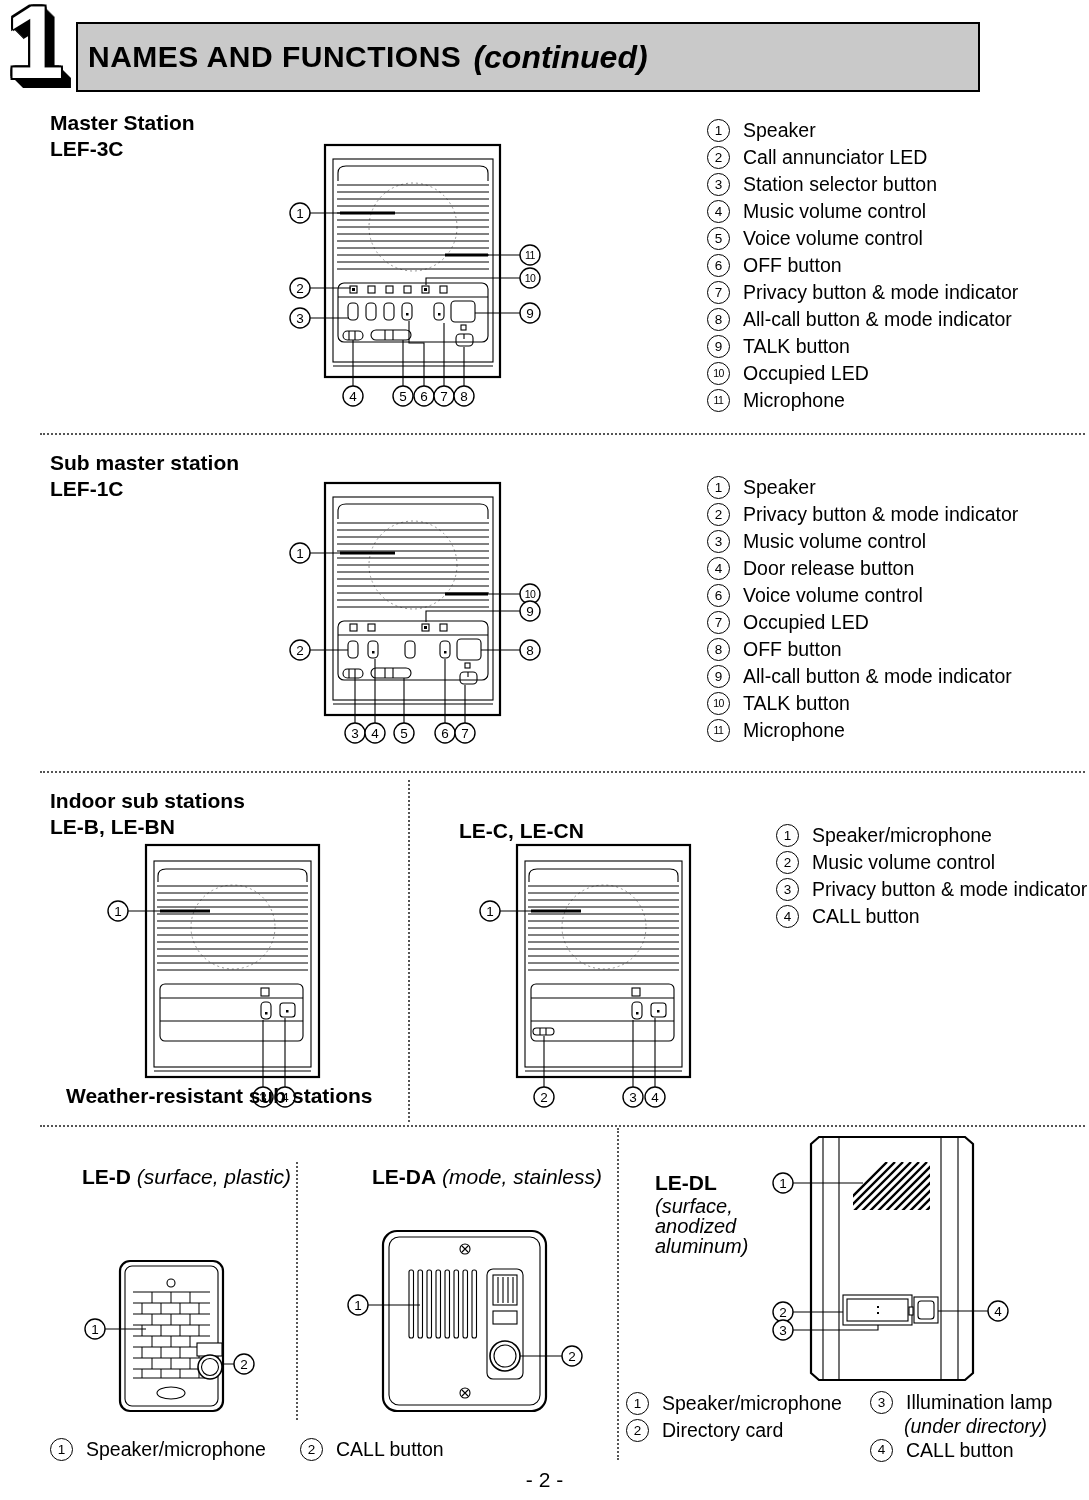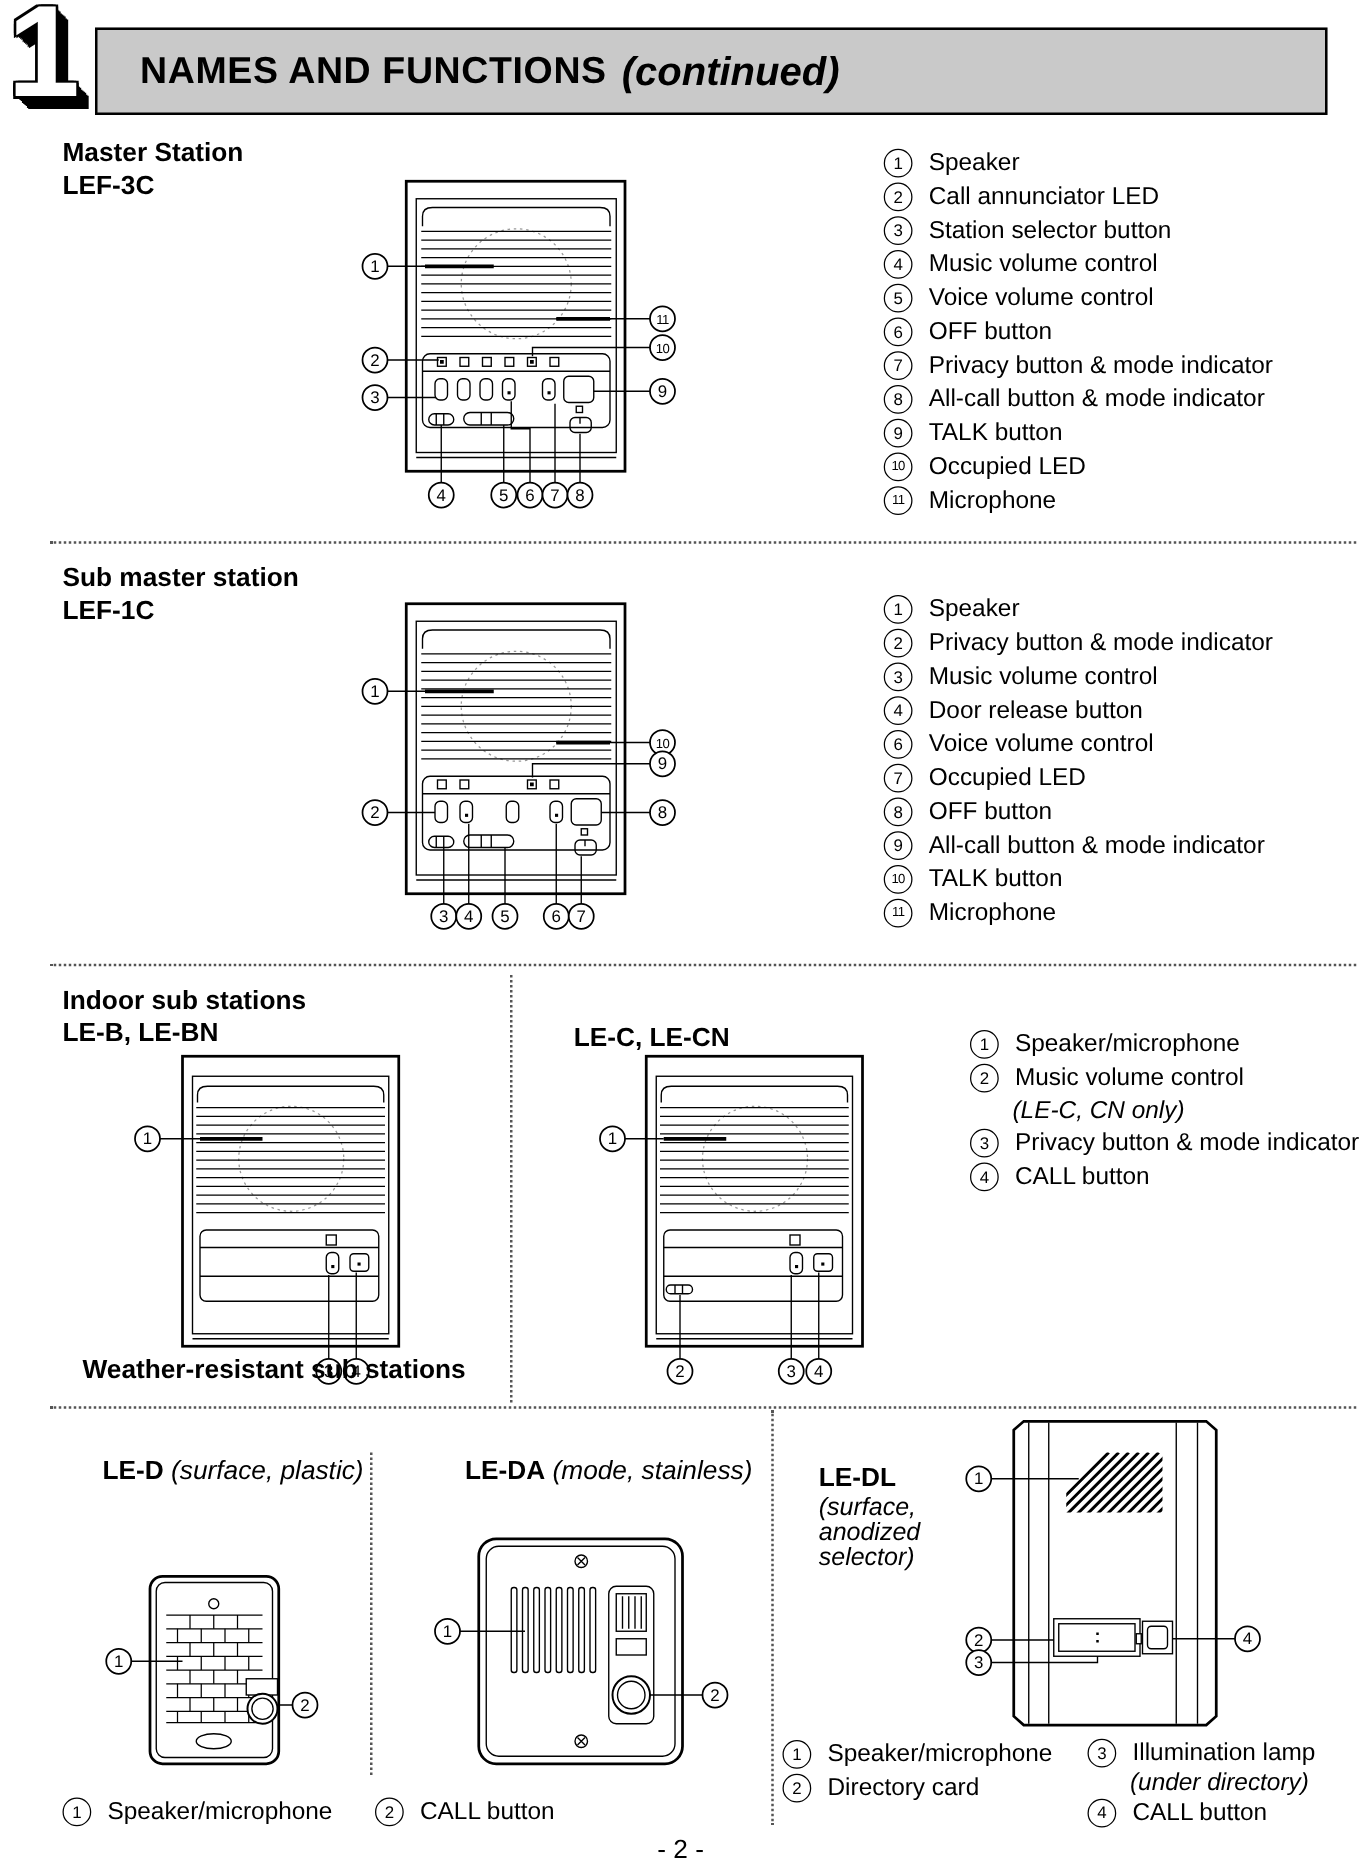--- a/index.html
+++ b/index.html
@@ -1,22 +1,22 @@
 <!DOCTYPE html>
 <html><head>
 <meta charset="utf-8">
 <style>
   html,body{margin:0;padding:0;background:#fff;}
   .page{position:relative;width:1089px;height:1500px;background:#fff;overflow:hidden;
         font-family:"Liberation Sans","DejaVu Sans",sans-serif;color:#000;}
   .abs{position:absolute;}
 
   
-  .titlebar{position:absolute;left:76px;top:22px;width:986px;height:70px;background:#c9c9c9;
-            border:2px solid #000;display:flex;align-items:center;padding-left:34px;box-sizing:border-box;}
+  .titlebar{position:absolute;left:76px;top:22px;width:904px;height:70px;background:#c9c9c9;
+            border:2px solid #000;display:flex;align-items:center;padding-left:10px;box-sizing:border-box;}
   .titlebar .t1{font-weight:bold;font-size:30px;letter-spacing:.5px;}
   .titlebar .t2{font-weight:bold;font-style:italic;font-size:32px;margin-left:12px;}
   .numeral{position:absolute;left:6px;top:-10px;font-size:104px;font-weight:bold;color:#fff;line-height:1;
            text-shadow:-2px -2px 0 #000,2px -2px 0 #000,-2px 2px 0 #000,2px 2px 0 #000,
                        -2px 0 0 #000,2px 0 0 #000,0 -2px 0 #000,0 2px 0 #000,
                        3px 3px 0 #000,4px 4px 0 #000,5px 5px 0 #000,6px 6px 0 #000,
                        7px 7px 0 #000,8px 8px 0 #000,9px 9px 0 #000,10px 10px 0 #000;}
 
   .h2{font-weight:bold;font-size:21px;line-height:26px;}
   .mrow{font-size:21px;line-height:25px;margin-left:32px;}
@@ -352,21 +352,20 @@
 
   <div class="abs parts" style="left:776px;top:822px;">
     <div class="prow">
         <span class="cn">1</span>
         <span>Speaker/microphone</span>
       </div>
     <div class="prow">
         <span class="cn">2</span>
         <span>Music volume control</span>
       </div>
-    <div class="noterow">(LE-C, CN only)</div>
     <div class="prow">
         <span class="cn">3</span>
         <span>Privacy button &amp; mode indicator</span>
       </div>
     <div class="prow">
         <span class="cn">4</span>
         <span>CALL button</span>
       </div>
   </div>
 
@@ -428,21 +427,21 @@
     <circle class="cc" cx="18" cy="80" r="10"></circle>
       <text class="ct" x="18" y="84.5">1</text>
     <circle class="cc" cx="232" cy="131" r="10"></circle>
       <text class="ct" x="232" y="135.5">2</text>
   </svg>
 
   <div class="abs" style="left:655px;top:1170px;">
     <div class="h2">LE-DL</div>
     <div class="ital">(surface,</div>
     <div class="ital">anodized</div>
-    <div class="ital">selector)</div>
+    <div class="ital">aluminum)</div>
   </div>
 
   <svg class="abs" style="left:745px;top:1130px;" width="290" height="260" viewBox="0 0 290 260">
     <defs>
         <clipPath id="dlclip">
           <rect x="108" y="32" width="77" height="48"></rect>
         </clipPath>
       </defs>
     <path class="ln2" d="M66 14L74 7H220L228 14V243L220 250H74L66 243Z"></path>
     <path class="ln" d="M78 8V249M94 8V249M196 8V249M213 8V249"></path>

